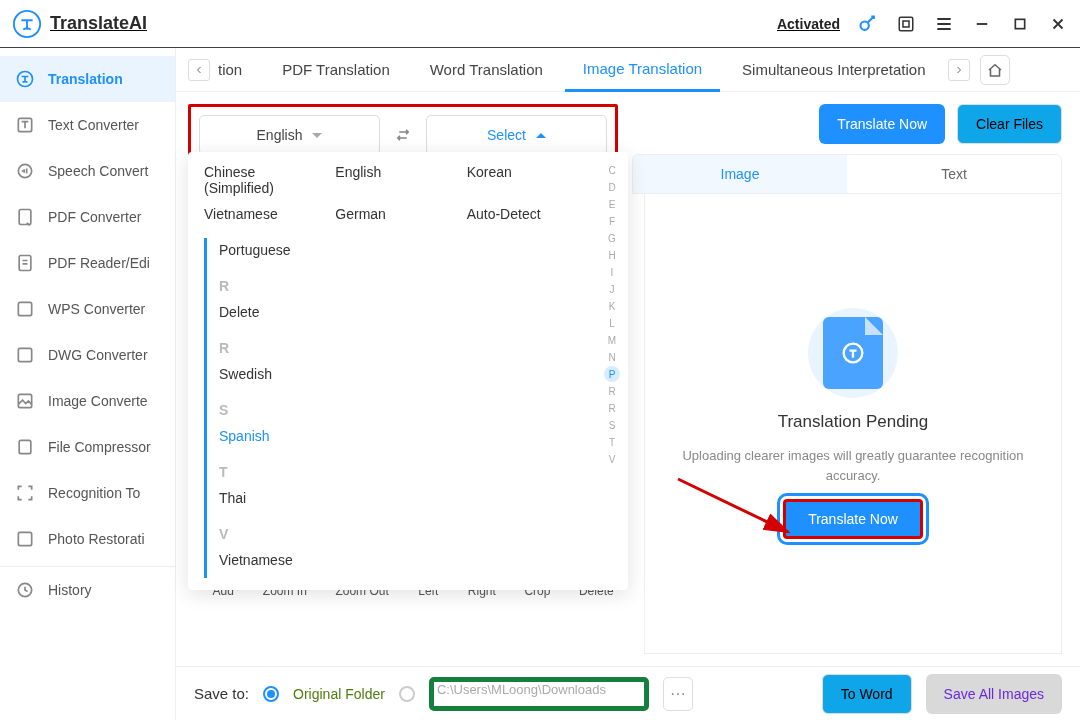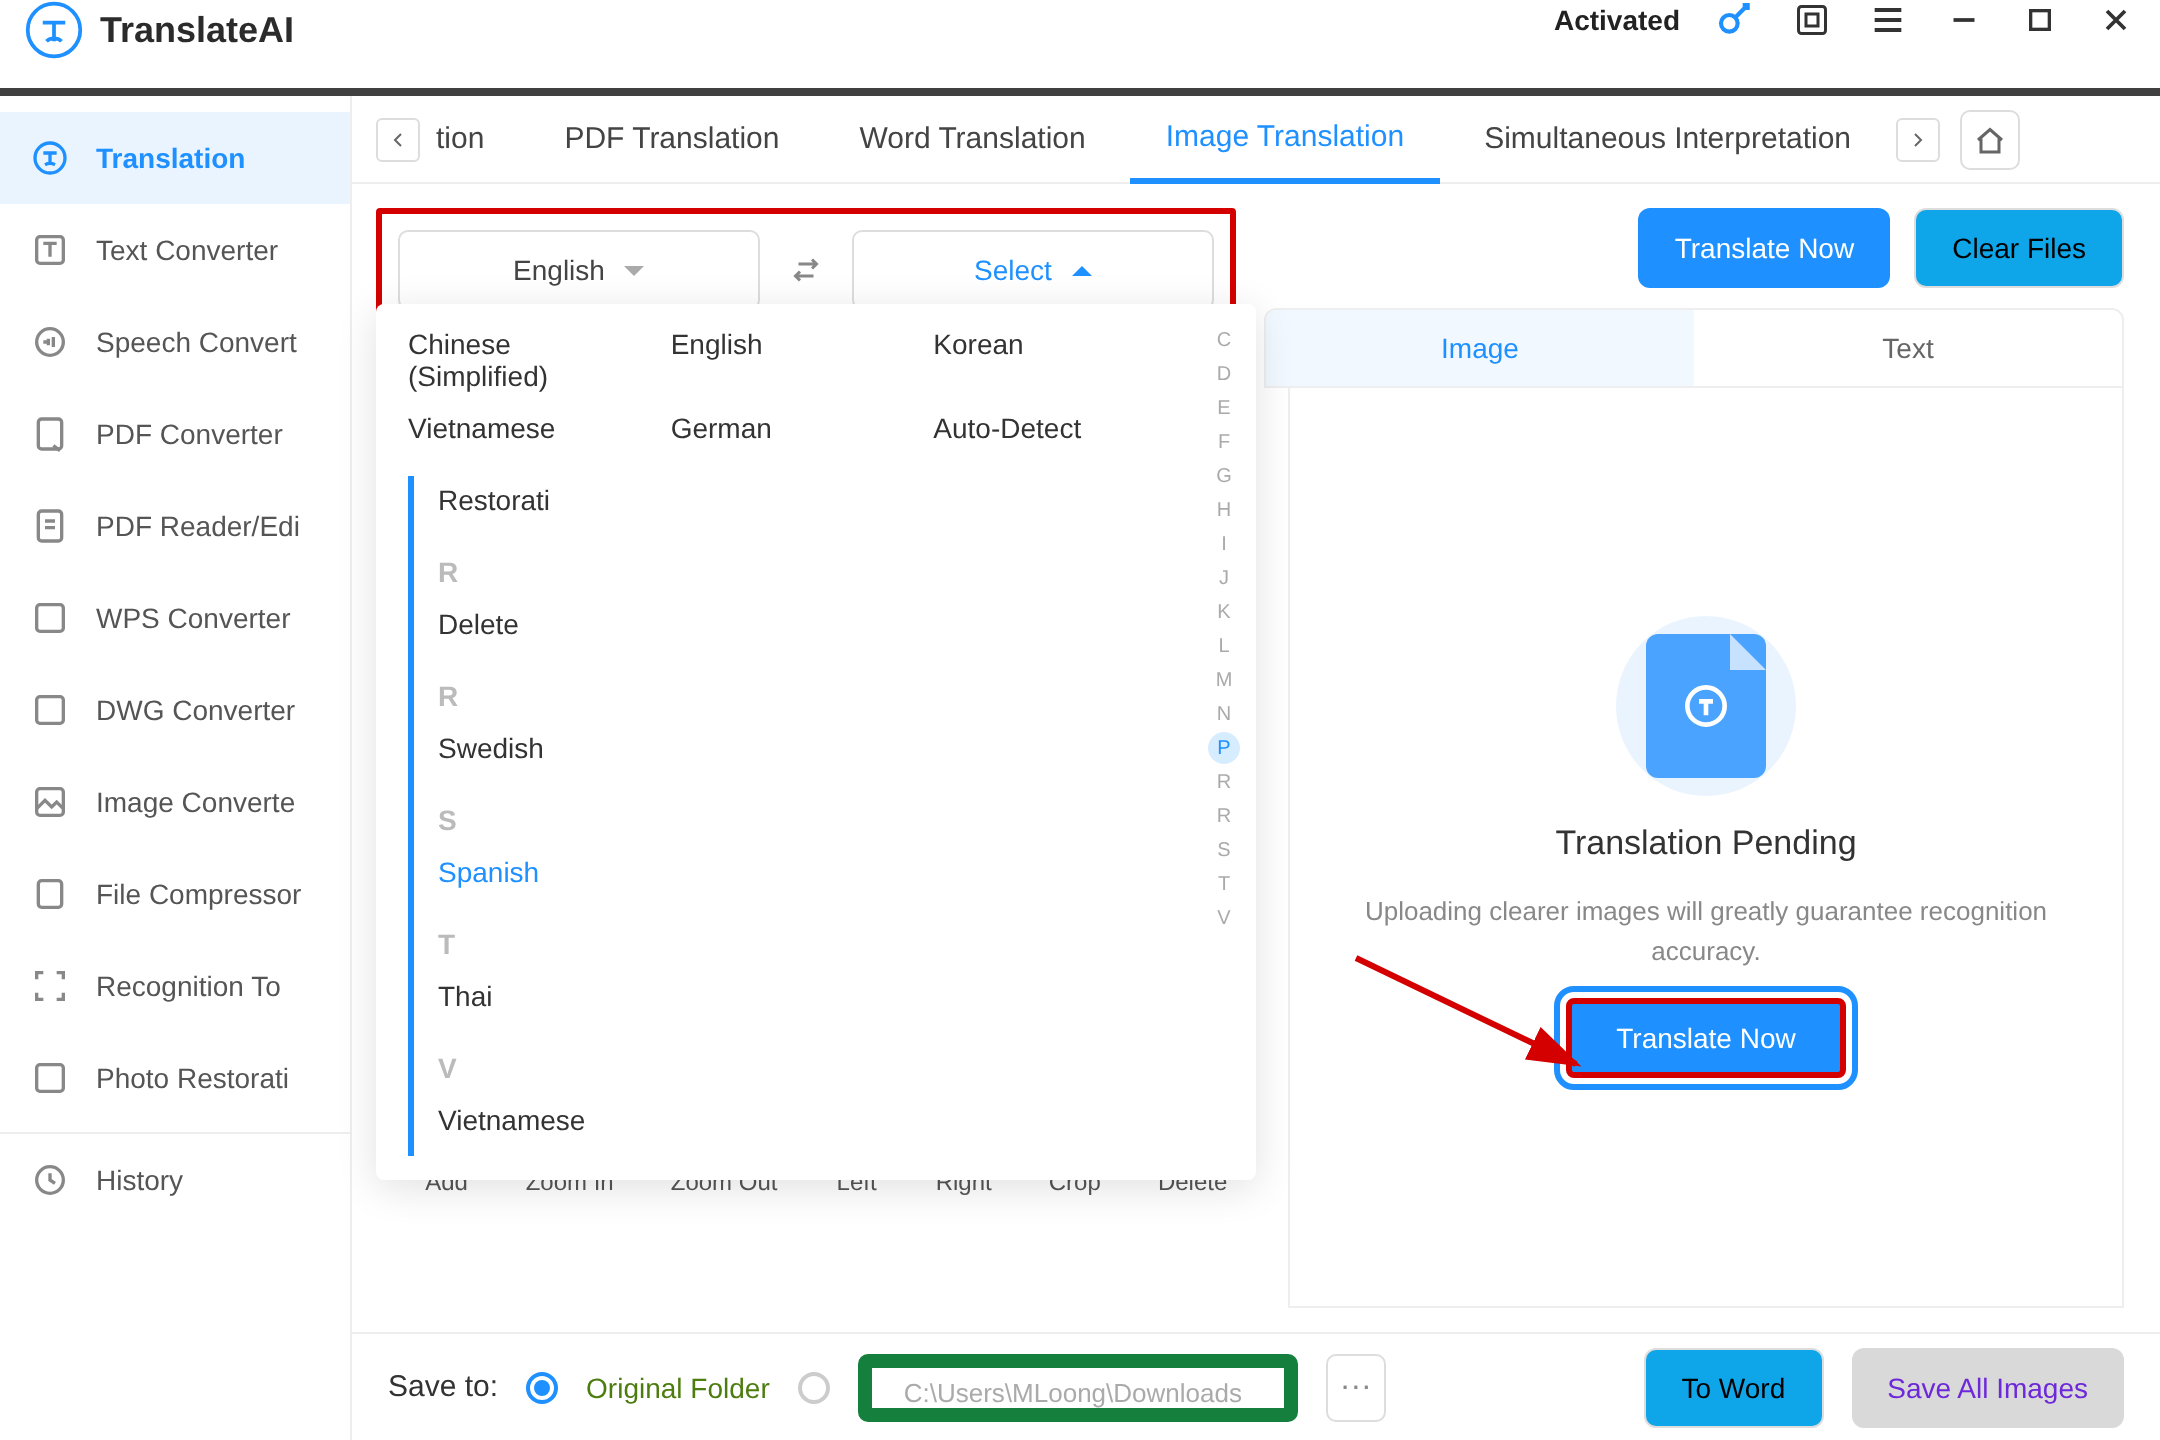--- a/index.html
+++ b/index.html
@@ -1,19 +1,19 @@
 <!DOCTYPE html>
 <html><head>
 <meta charset="utf-8">
 <style>
 * { box-sizing: border-box; margin: 0; padding: 0; font-family: -apple-system, BlinkMacSystemFont, "Segoe UI", Arial, sans-serif; }
 body { width: 1080px; height: 720px; overflow: hidden; background: #fff; position: relative; }
 
 
-.titlebar { height: 48px; display: flex; align-items: flex-start; padding: 0 12px; border-bottom: 4px solid #404040; }
+.titlebar { height: 48px; display: flex; align-items: center; padding: 0 12px; border-bottom: 1px solid #404040; text-decoration: underline; }
 .logo-wrap { display: flex; align-items: center; gap: 8px; }
 .logo-icon { width: 30px; height: 30px; }
 .logo-text { font-size: 18px; font-weight: 600; color: #2b2b2b; }
 .titlebar-spacer { flex: 1; }
 .tb-right { display: flex; align-items: center; gap: 18px; }
 .activated { font-weight: 700; font-size: 14px; color: #222; }
 .tb-icon { width: 20px; height: 20px; display: flex; align-items: center; justify-content: center; cursor: pointer; }
 
 
 .main { display: flex; height: calc(100% - 48px); }
@@ -85,21 +85,21 @@
 
 .red-arrow { position: absolute; left: 28px; top: 280px; pointer-events:none;}
 
 
 .bottom-bar { height: 54px; border-top: 1px solid #eee; display: flex; align-items: center; padding: 0 18px; gap: 14px; }
 .save-to { font-size: 15px; color: #333; }
 .radio { width: 16px; height: 16px; border: 2px solid #1e90ff; border-radius: 50%; display: inline-flex; align-items: center; justify-content: center; }
 .radio.checked::after { content: ''; width: 8px; height: 8px; background: #1e90ff; border-radius: 50%; }
 .radio.unchecked { border-color: #ccc; }
 .radio-label { font-size: 14px; color: #4d7c0f; }
-.path-box { flex: 0 0 220px; height: 34px; border: 7px solid #15803d; border-radius: 5px; display: flex; align-items: flex-end; padding: 0 16px; color: #aaa; font-size: 13px; gap: 6px; }
+.path-box { flex: 0 0 220px; height: 34px; border: 5px solid #15803d; border-radius: 5px; display: flex; align-items: flex-start; padding: 0 3px; color: #aaa; font-size: 13px; gap: 6px; }
 .path-more { width: 30px; height: 34px; border: 1px solid #ddd; border-radius: 5px; display: flex; align-items: center; justify-content: center; color: #888; cursor: pointer; }
 .bb-spacer { flex: 1; }
 .btn.disabled { background: #d9d9d9; color: #6d28d9; border: none; cursor: default; }
 </style>
 </head>
 <body>
 
 <div class="titlebar">
   <div class="logo-wrap">
     <span class="logo-icon">
@@ -301,21 +301,21 @@
           <div class="quick-grid">
             <span>Chinese (Simplified)</span>
             <span>English</span>
             <span>Korean</span>
             <span>Vietnamese</span>
             <span>German</span>
             <span>Auto-Detect</span>
           </div>
           <div class="lang-list">
             <div class="lang-group">
-                <div class="lang-opt">Restorati</div>
+                <div class="lang-opt">Portuguese</div>
               </div>
             <div class="lang-group">
                 <div class="lang-letter">R</div>
                 <div class="lang-opt">Delete</div>
               </div>
             <div class="lang-group">
                 <div class="lang-letter">R</div>
                 <div class="lang-opt">Swedish</div>
               </div>
             <div class="lang-group">

